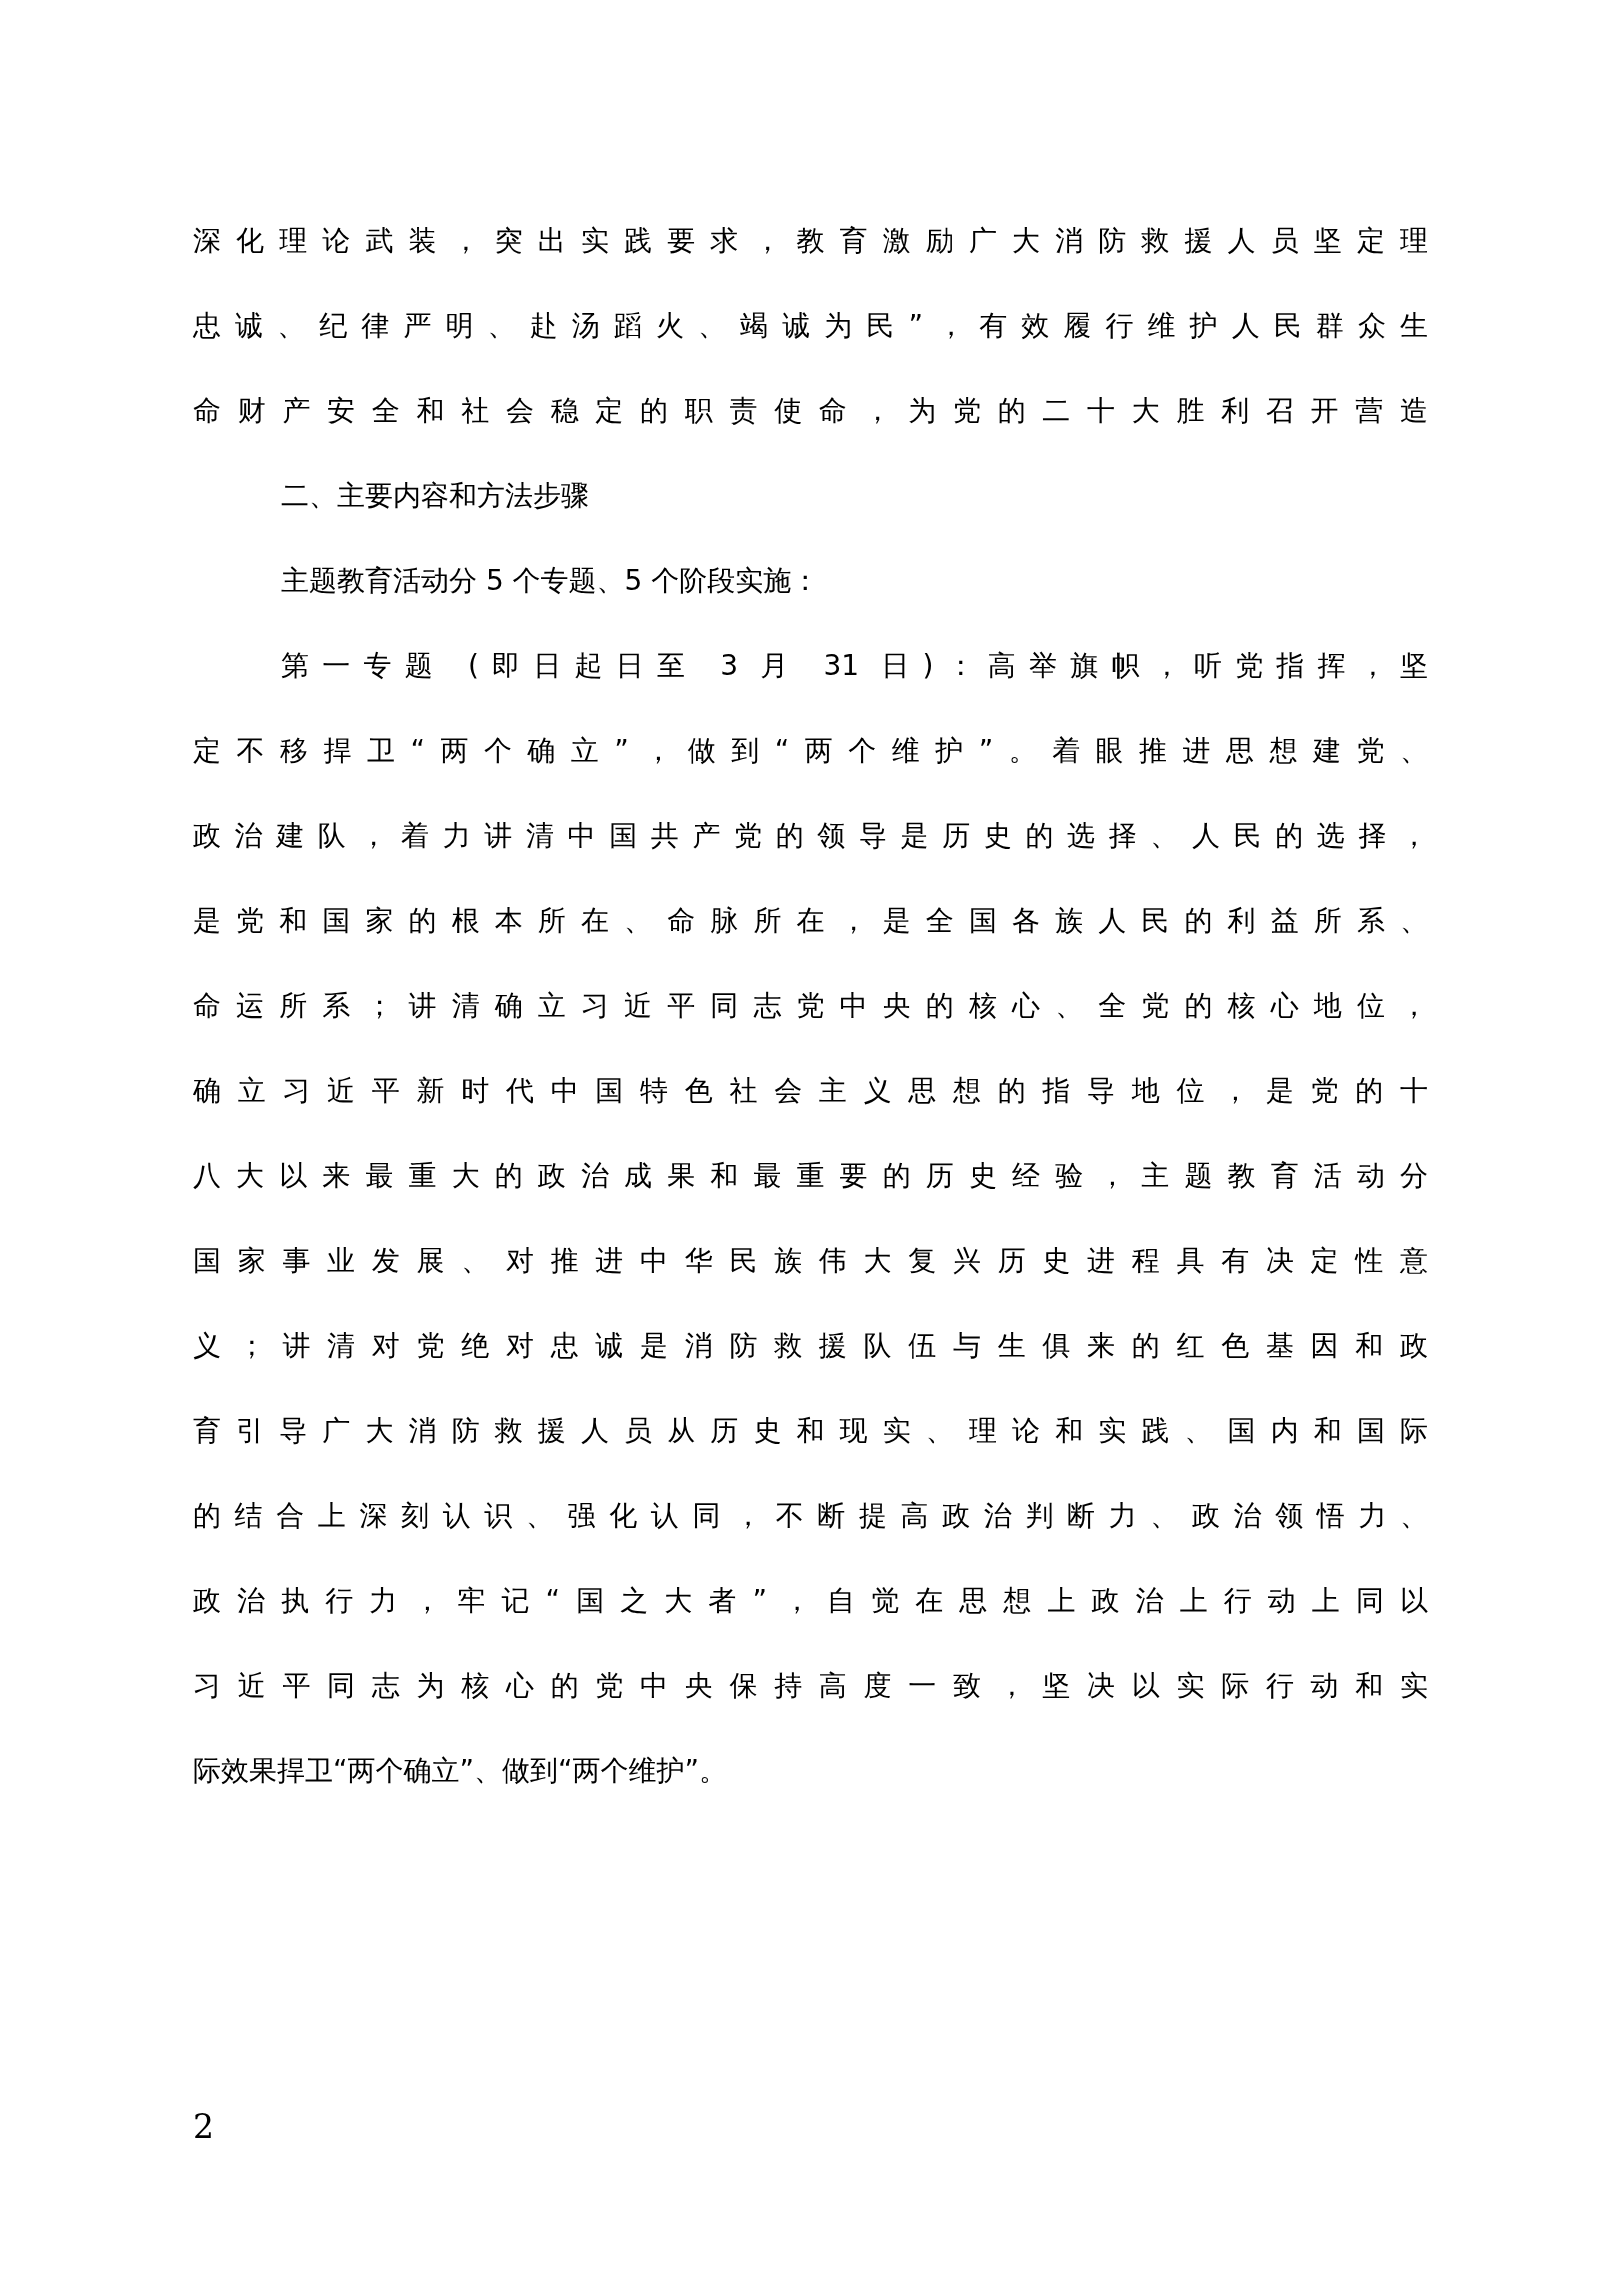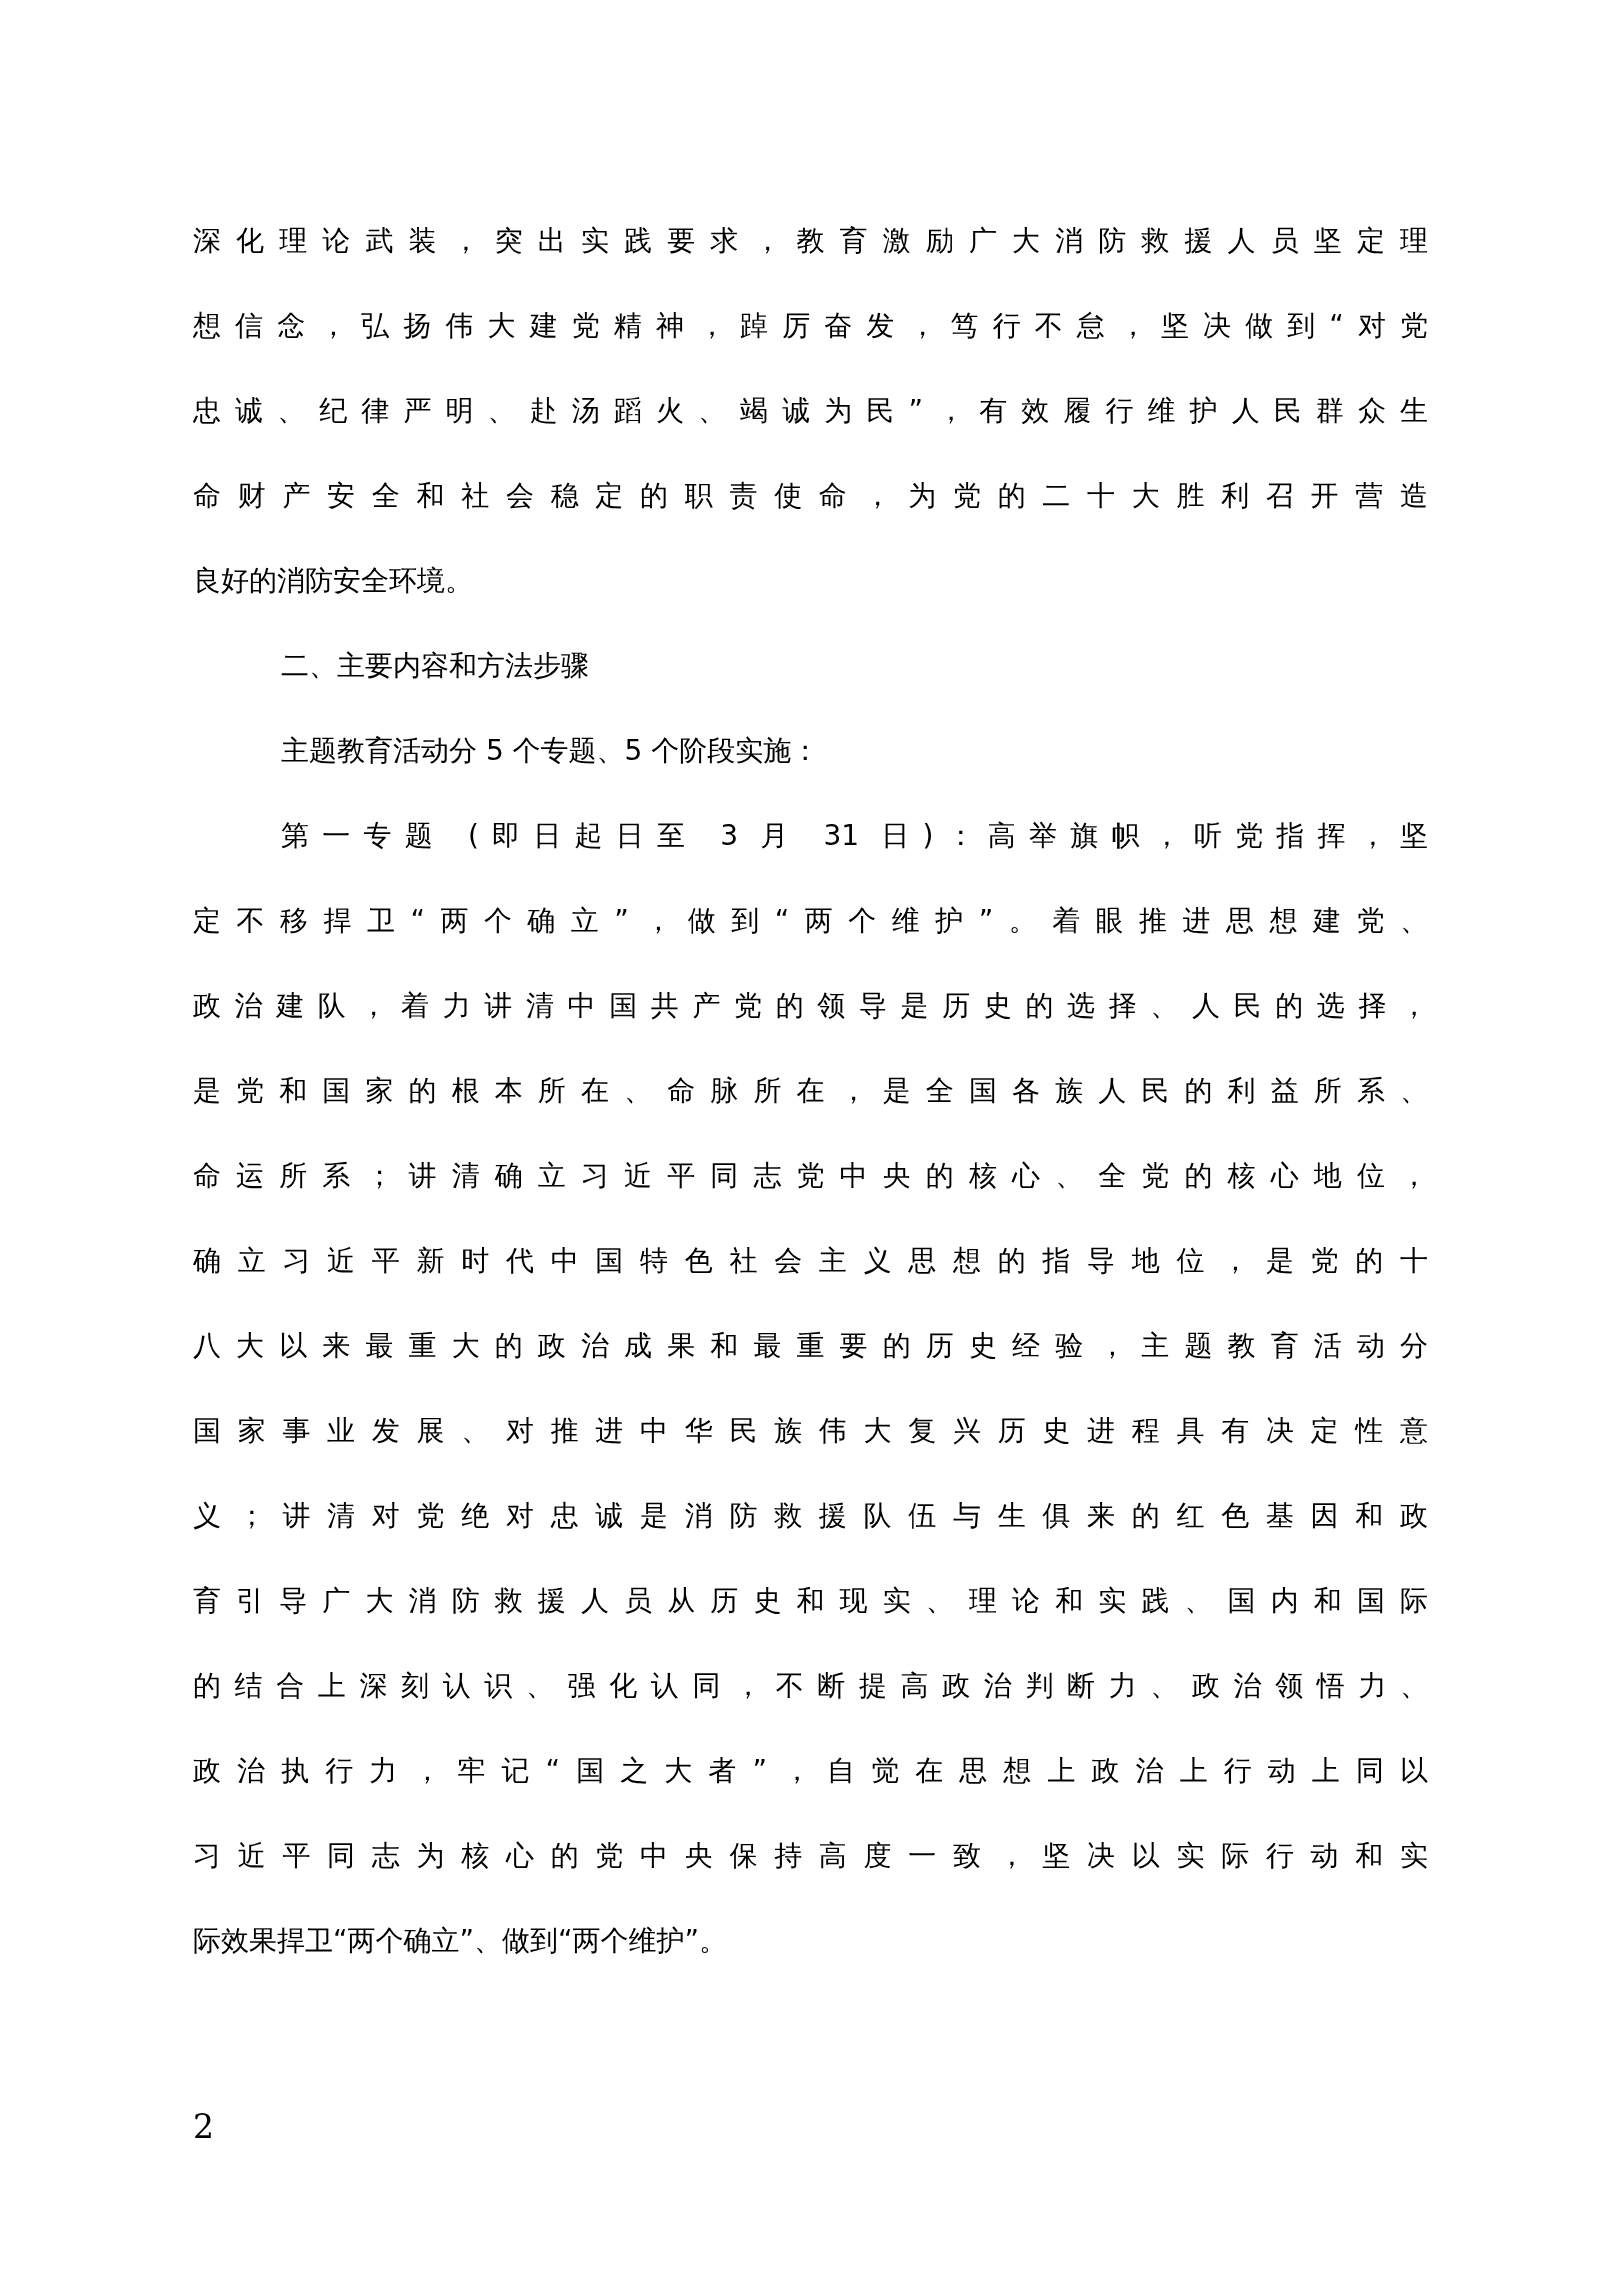--- a/index.html
+++ b/index.html
@@ -48,24 +48,22 @@
       color: #000000;
     }
   </style>
 </head>
 <body>
 
 <div class="page">
 
   <div>
     <div class="line">深化理论武装，突出实践要求，教育激励广大消防救援人员坚定理</div>
-    <div class="line">想信念，弘扬伟大建党精神，踔厉奋发，笃行不怠，坚决做到“对党</div>
     <div class="line">忠诚、纪律严明、赴汤蹈火、竭诚为民”，有效履行维护人民群众生</div>
     <div class="line">命财产安全和社会稳定的职责使命，为党的二十大胜利召开营造</div>
-    <div class="line last">良好的消防安全环境。</div>
   </div>
 
   <div class="line indent last">二、主要内容和方法步骤</div>
 
   <div class="line indent last">主题教育活动分 5 个专题、5 个阶段实施：</div>
 
   <div>
     <div class="line indent bold">第一专题 (即日起日至 3 月 31 日)：高举旗帜，听党指挥，坚</div>
     <div class="line"><span class="bold">定不移捍卫“两个确立”，做到“两个维护”。</span><span>着眼推进思想建党、</span></div>
     <div class="line">政治建队，着力讲清中国共产党的领导是历史的选择、人民的选择，</div>

